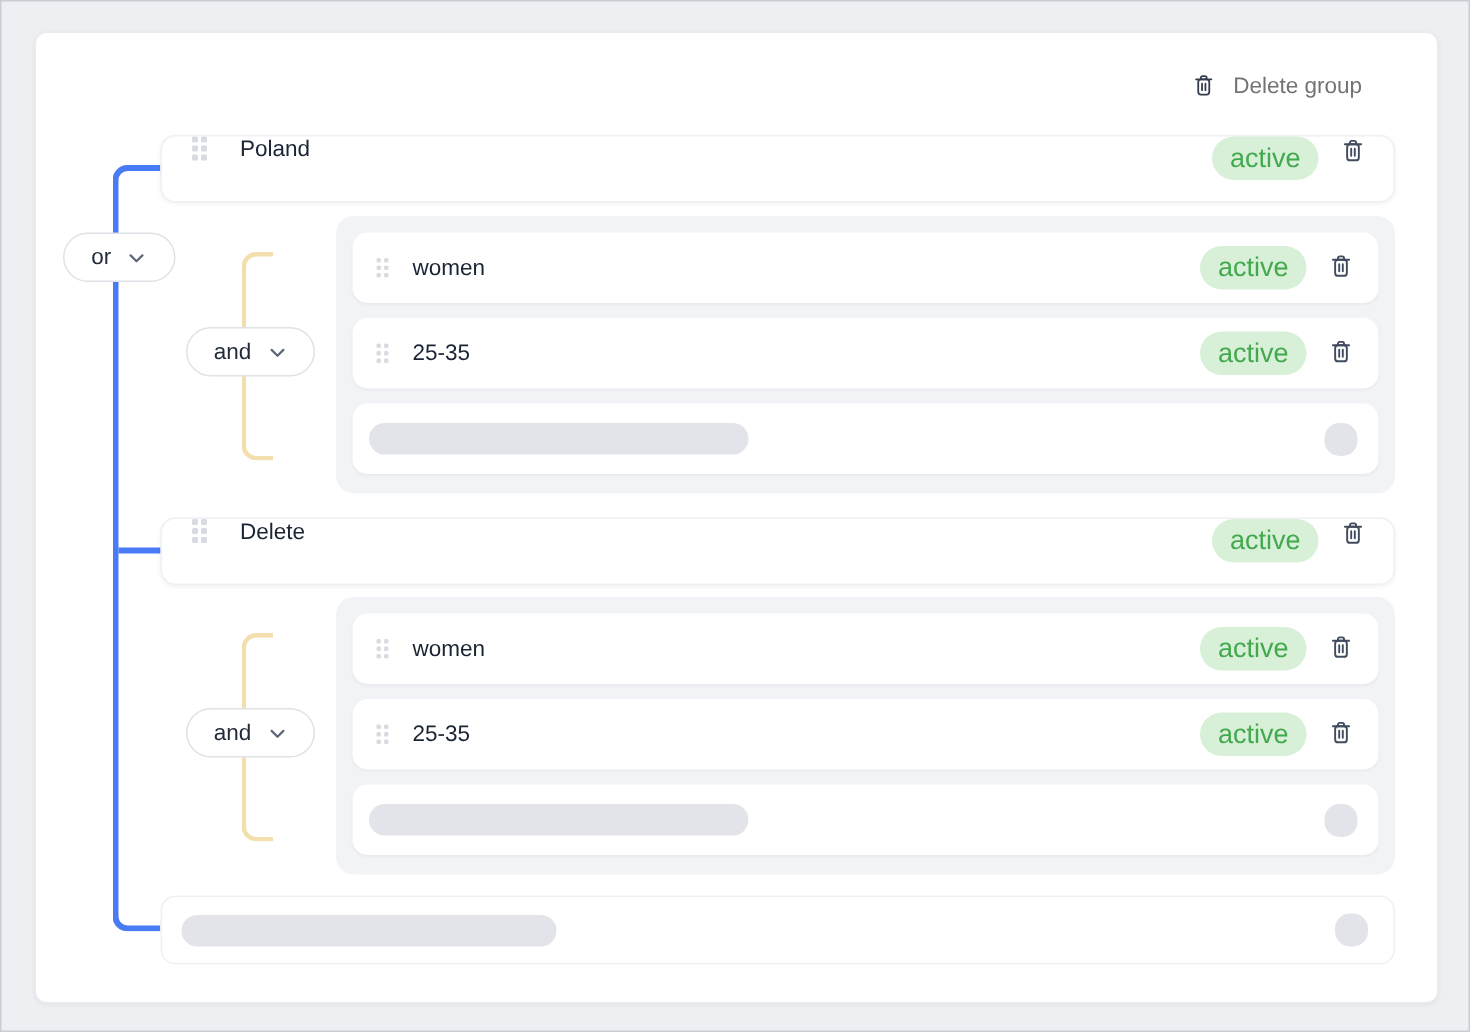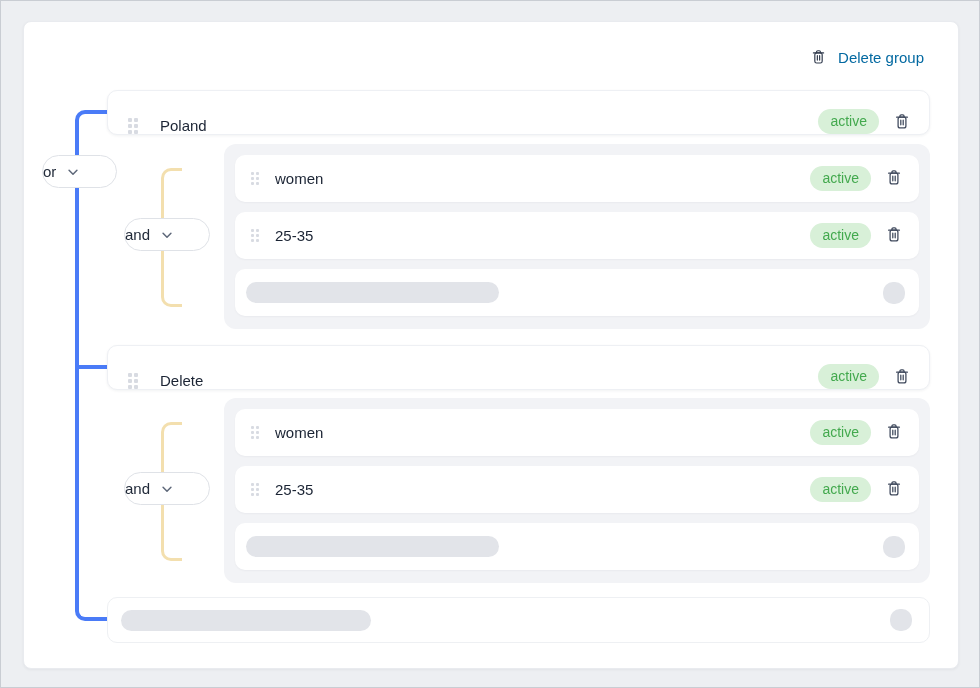--- a/index.html
+++ b/index.html
@@ -11,25 +11,25 @@
     background:#edeff2; border:1px solid #c9cdd3; overflow:hidden;
   }
   .main-card {
     position:absolute; left:22px; top:20px; width:936px; height:648px;
     background:#ffffff; border:1px solid #e9ebef; border-radius:8px;
     box-shadow:0 1px 3px rgba(20,28,45,.05);
   }
 
   
   .delete-group {
-    position:absolute; top:26px; right:34px;
+    position:absolute; top:26px; right:50px;
     display:flex; align-items:center; gap:11px;
     background:none; border:none; cursor:pointer;
     font-family:"Liberation Sans", sans-serif;
-    font-size:15px; color:#0369a1; line-height:1;
+    font-size:15px; color:#737373; line-height:1;
   }
   .delete-group svg { display:block; }
 
   
   .connector-blue {
     position:absolute; left:51px; top:88px; width:32px; height:511px;
     border-left:4px solid #4a7bf7; border-top:4px solid #4a7bf7;
     border-bottom:4px solid #4a7bf7; border-radius:10px 0 0 10px;
     z-index:0;
   }
@@ -44,36 +44,36 @@
     border-left:3px solid #f3dfae; border-top:3px solid #f3dfae;
     border-bottom:3px solid #f3dfae; border-radius:10px 0 0 10px;
     z-index:0;
   }
   .bracket-1 { top:146px; height:139px; }
   .bracket-2 { top:400px; height:139px; }
 
   
   .op-pill {
     position:absolute; height:33px;
-    display:flex; align-items:center; justify-content:flex-start; gap:10px;
+    display:flex; align-items:center; justify-content:center; gap:10px;
     background:#fff; border:1px solid #dfe2e7; border-radius:17px;
     font-size:15px; color:#222b3a; cursor:pointer; z-index:2;
     font-family:"Liberation Sans", sans-serif;
   }
   .or-pill  { left:18px;  top:133px; width:75px; }
   .and-pill-1 { left:100px; top:196px; width:86px; }
   .and-pill-2 { left:100px; top:450px; width:86px; }
   .op-pill svg { display:block; margin-top:1px; }
 
   
   .group-card {
     position:absolute; left:83px; width:823px; height:45px;
     background:#fff; border:1px solid #eef0f4; border-radius:10px;
     box-shadow:0 1px 3px rgba(20,28,45,.06);
-    display:flex; align-items:flex-end; padding:0 18px 0 20px; z-index:1;
+    display:flex; align-items:flex-start; padding:0 18px 0 20px; z-index:1;
   }
   .group-1 { top:68px; }
   .group-2 { top:323px; }
 
   
   .child-panel {
     position:absolute; left:200px; width:706px; height:185px;
     background:#f2f3f6; border-radius:12px; padding:11px;
     display:flex; flex-direction:column; gap:10px; z-index:1;
   }
@@ -91,21 +91,21 @@
   .drag-handle b { width:4px; height:4px; background:#d8dbe2; border-radius:1px; }
   .drag-handle.sm { grid-template-columns:repeat(2,3px); gap:2px; }
   .drag-handle.sm b { width:3px; height:3px; }
 
   .row-label { font-size:15px; color:#1b2434; }
   .group-card .row-label { margin-left:22px; }
   .cond-row  .row-label { margin-left:16px; }
   .spacer { flex:1; }
 
   .badge {
-    background:#d8f0d8; color:#43a94e; font-size:14px; line-height:1;
+    background:#d8f0d8; color:#43a94e; font-size:18px; line-height:1;
     padding:5px 12px 6px; border-radius:999px; margin-right:14px;
     border:none; cursor:pointer; font-family:"Liberation Sans", sans-serif;
   }
   .trash-btn {
     background:none; border:none; padding:0; cursor:pointer;
     color:#414b5e; display:flex; align-items:center;
   }
 
   
   .skeleton-row { padding:0 14px 0 11px; }

